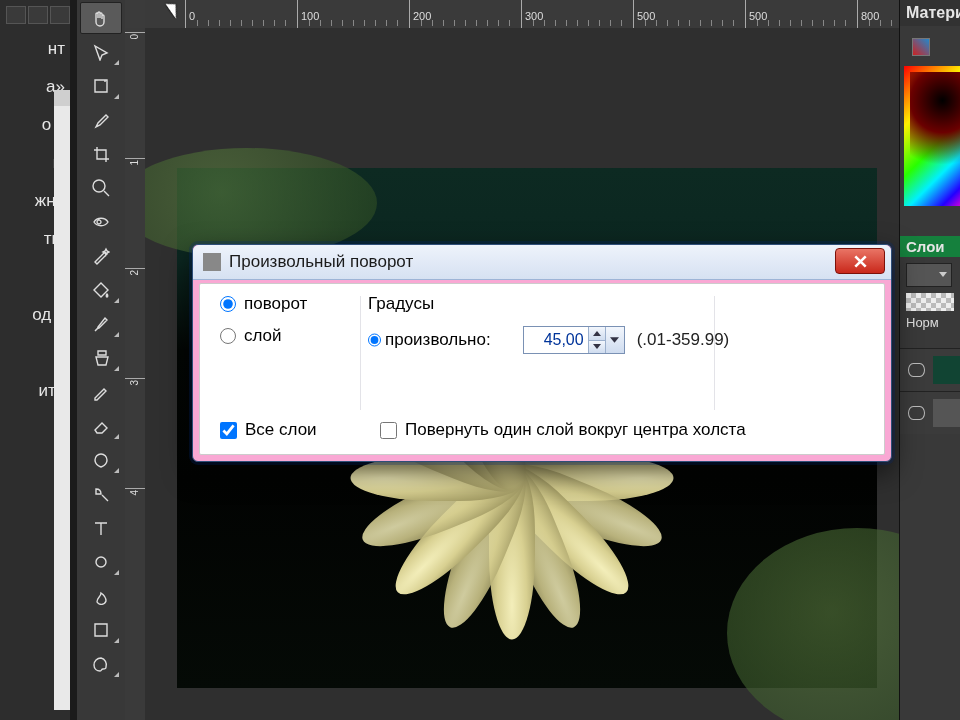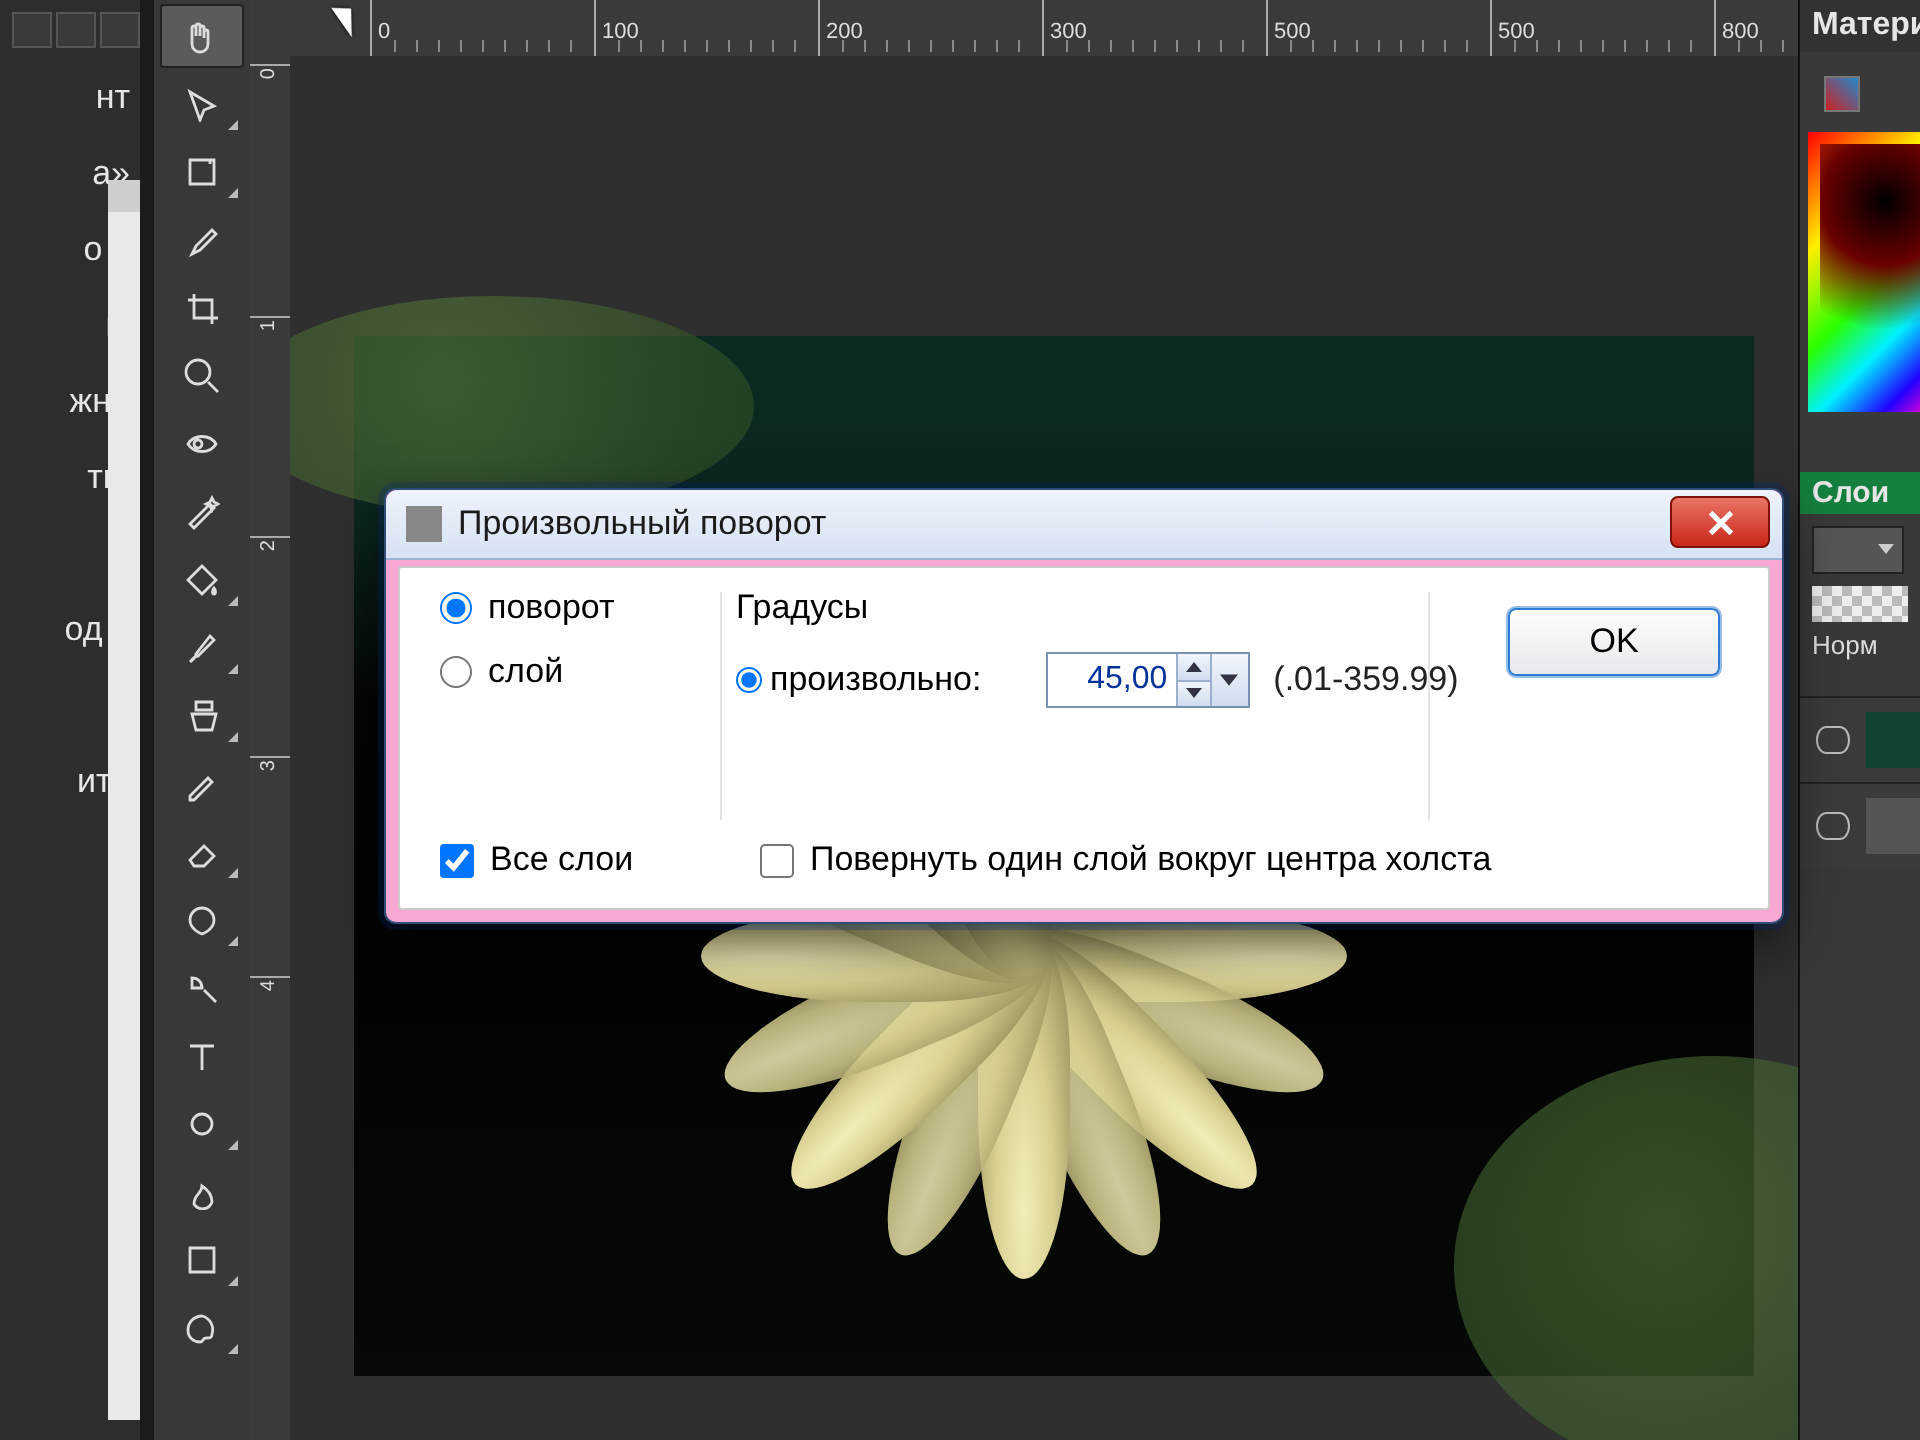--- a/index.html
+++ b/index.html
@@ -444,19 +444,18 @@
       <div class="chk-row">
         <input type="checkbox" checked="" style="">
         <label>Все слои</label>
       </div>
       <div class="chk-row r2">
         <input type="checkbox" style="">
         <label>Повернуть один слой вокруг центра холста</label>
       </div>
 
       <div class="btns-col">
-        <button class="win-btn primary">OK</button>
       </div>
     </div>
   </div>
 
   <div class="cursor"></div>
 </div>
 
 </body></html>

